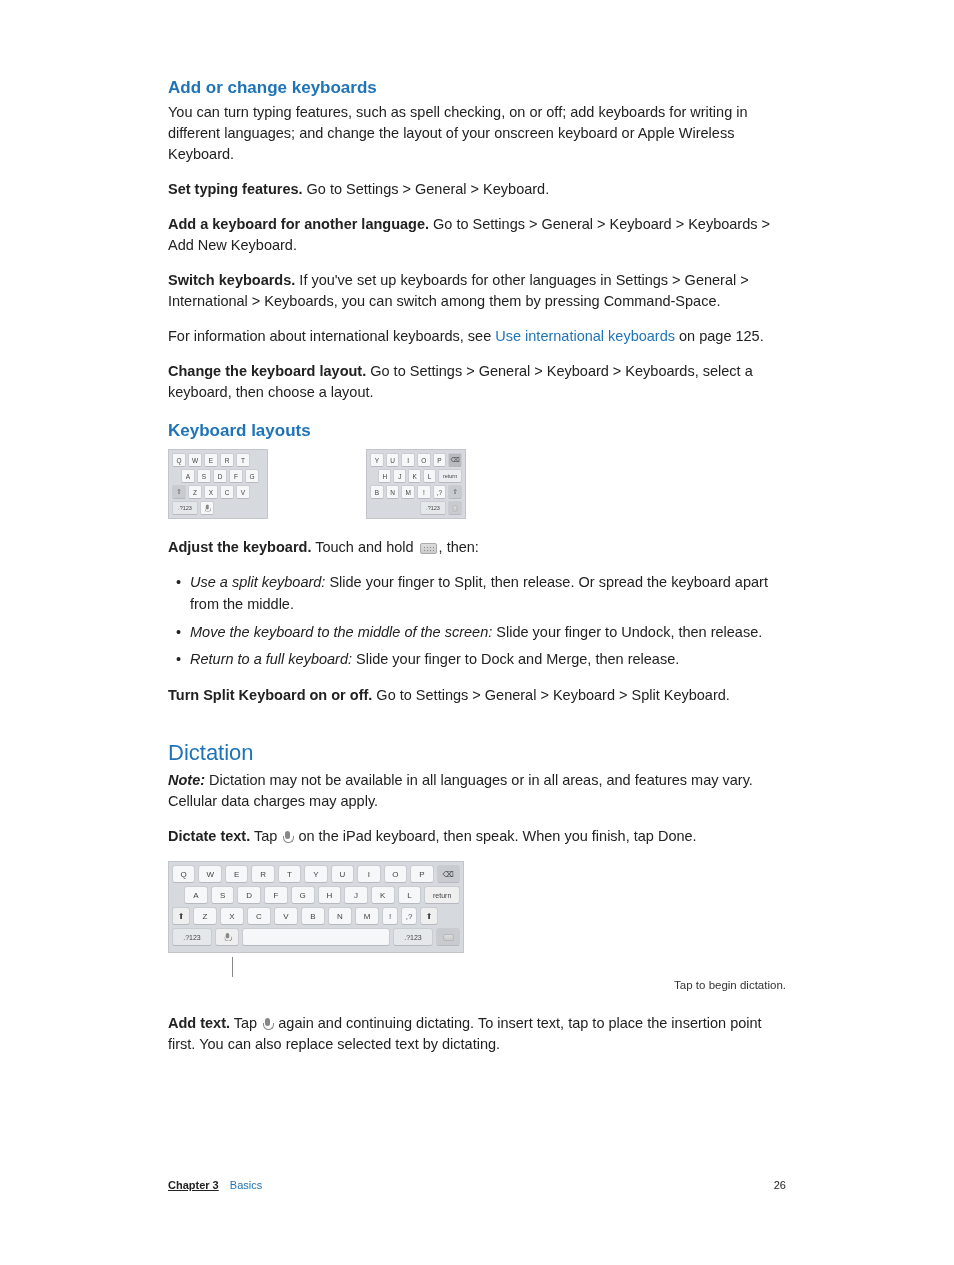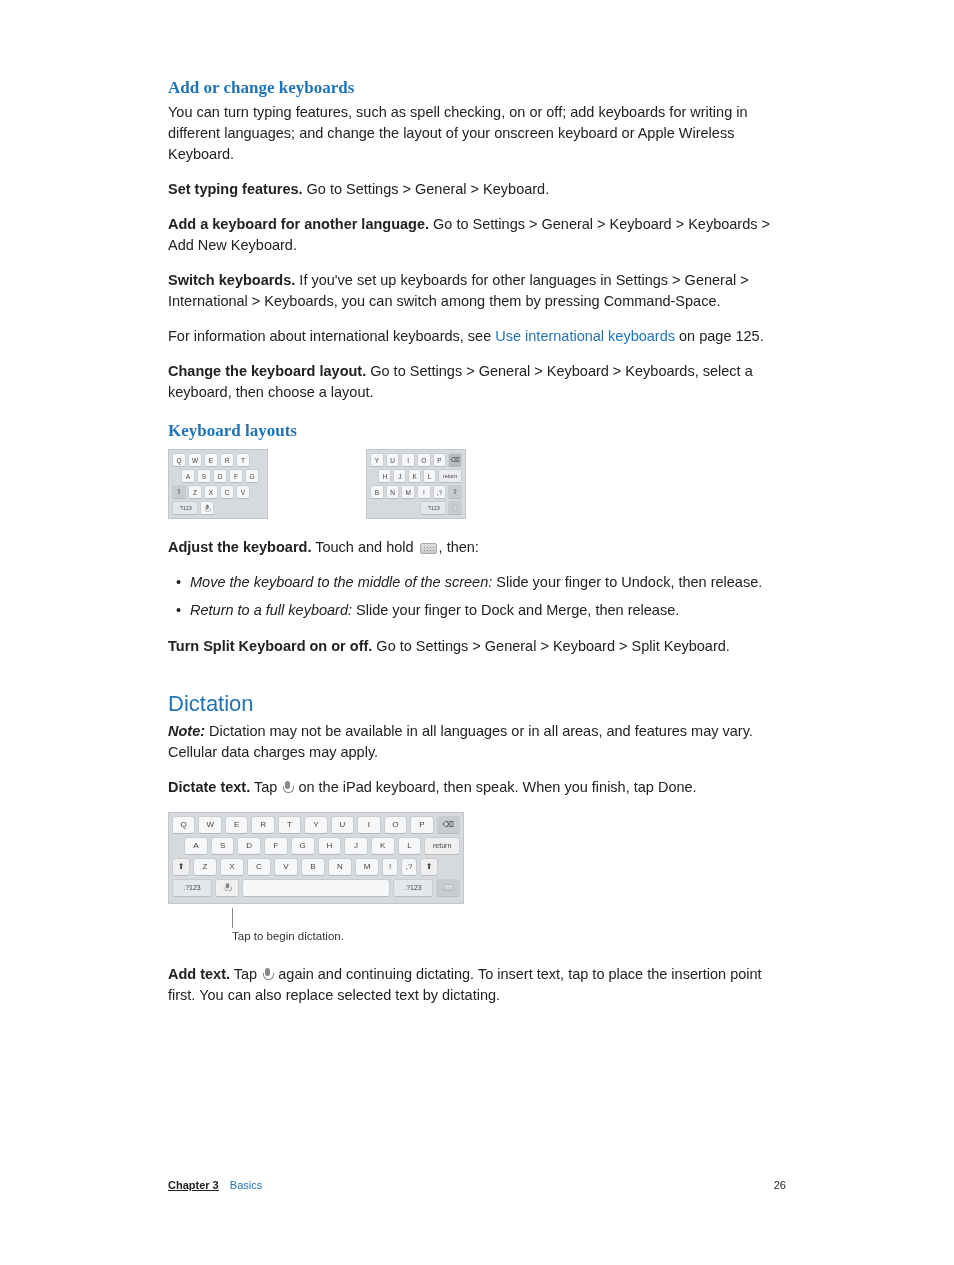--- a/index.html
+++ b/index.html
@@ -12,21 +12,20 @@
     color: #222;
   }
   .page {
     padding: 78px 168px 48px 168px;
   }
   h3.section {
     color: #1f73b7;
     font-weight: 600;
     font-size: 17px;
     margin-bottom: 4px;
-    font-family: Liberation Serif, serif;
   }
   h2.major {
     color: #1f73b7;
     font-weight: 400;
     font-size: 22px;
     margin-top: 34px;
     margin-bottom: 4px;
   }
   p.body {
     font-size: 14.5px;
@@ -155,20 +154,21 @@
     margin-left: 64px;
     border-left: 1px solid #888;
     height: 20px;
     width: 1px;
   }
   .callout-text {
     font-size: 11.5px;
     color: #333;
     margin-left: 64px;
     padding-top: 2px;
+    text-align: right;
   }
 
   .footer {
     position: absolute;
     bottom: 74px;
     left: 168px;
     right: 168px;
     display: flex;
     justify-content: space-between;
     font-size: 11px;
@@ -272,20 +272,21 @@
           </span>
       </div>
     </div>
   </div>
 
   <p class="body">
     <b>Adjust the keyboard.</b><span> Touch and hold </span><span class="kbd-icon"></span><span>, then:</span>
   </p>
 
   <ul class="bullets">
+    <li><i>Use a split keyboard:</i><span>  Slide your finger to Split, then release. Or spread the keyboard apart from the middle.</span></li>
     <li><i>Move the keyboard to the middle of the screen:</i><span>  Slide your finger to Undock, then release.</span></li>
     <li><i>Return to a full keyboard:</i><span>  Slide your finger to Dock and Merge, then release.</span></li>
   </ul>
 
   <p class="body">
     <b>Turn Split Keyboard on or off.</b><span> Go to Settings &gt; General &gt; Keyboard &gt; Split Keyboard.</span>
   </p>
 
   <h2 class="major">Dictation</h2>
 

